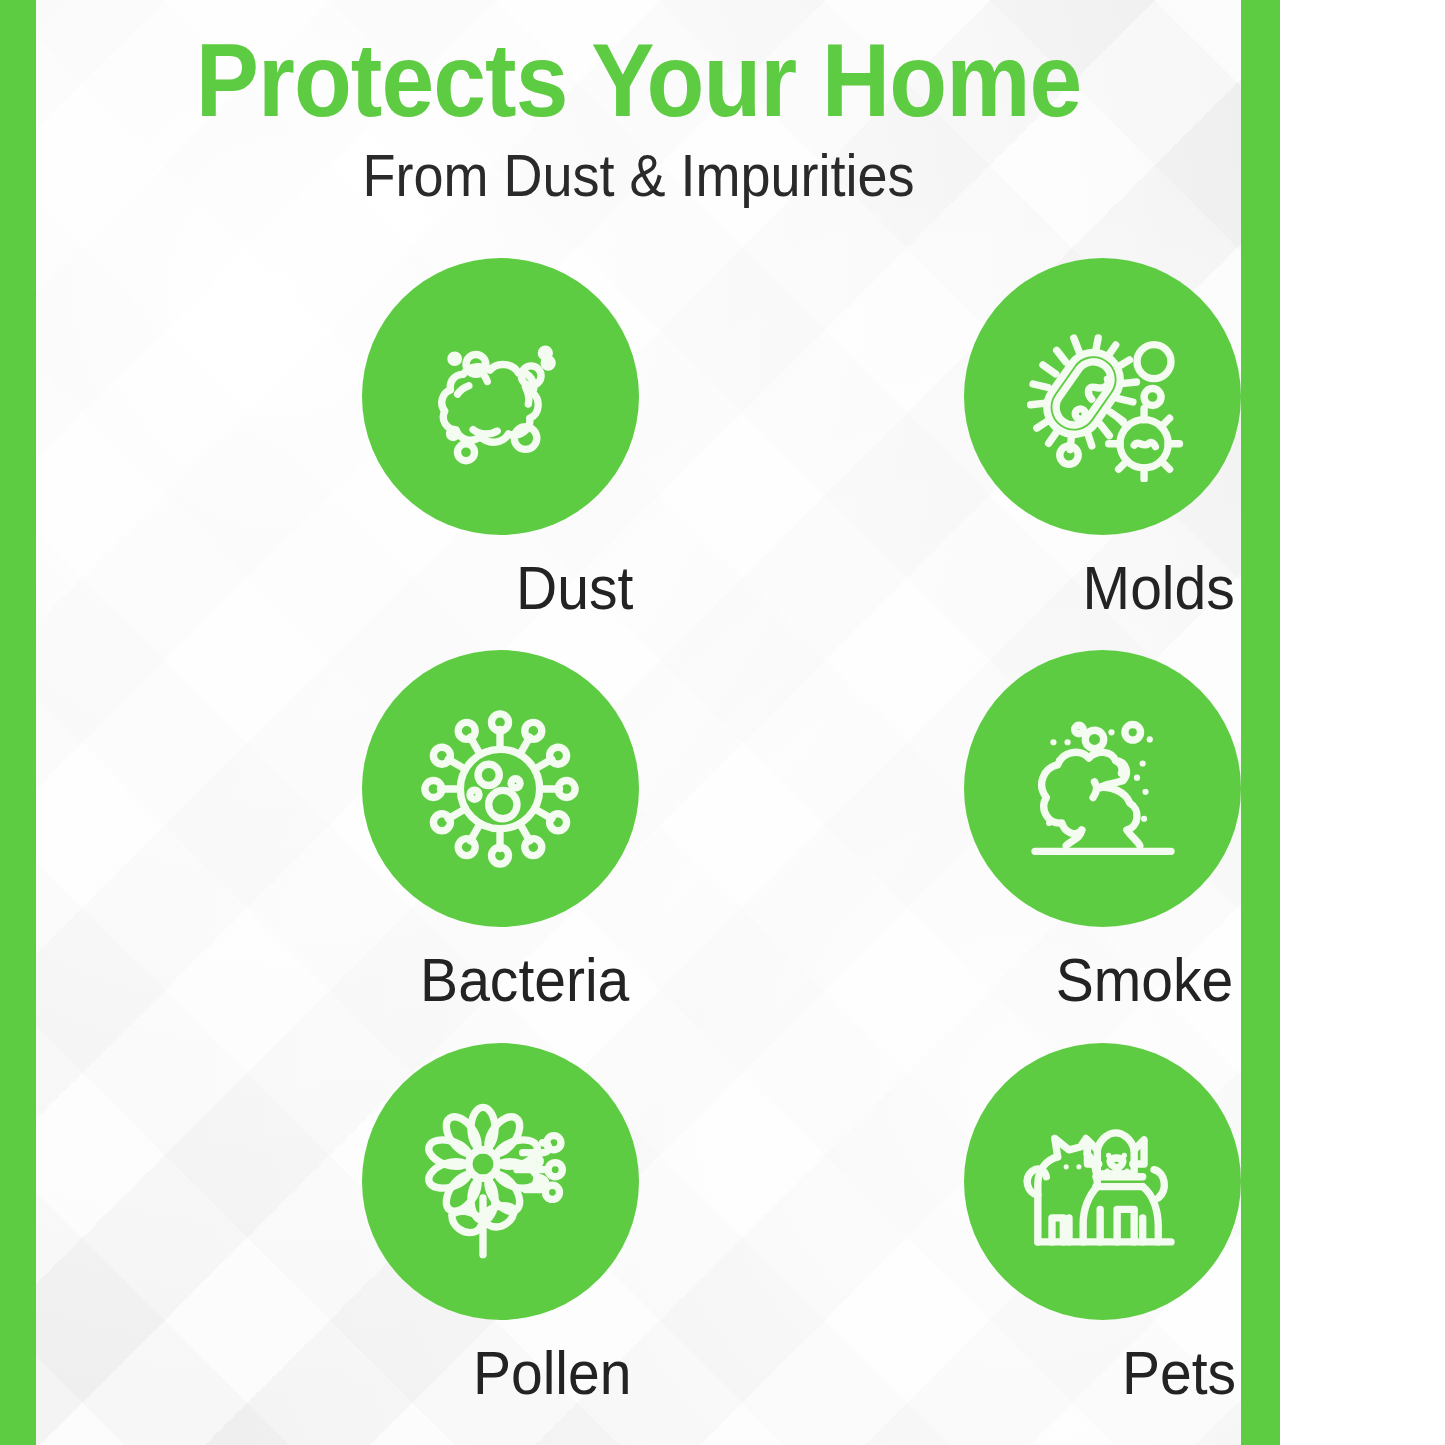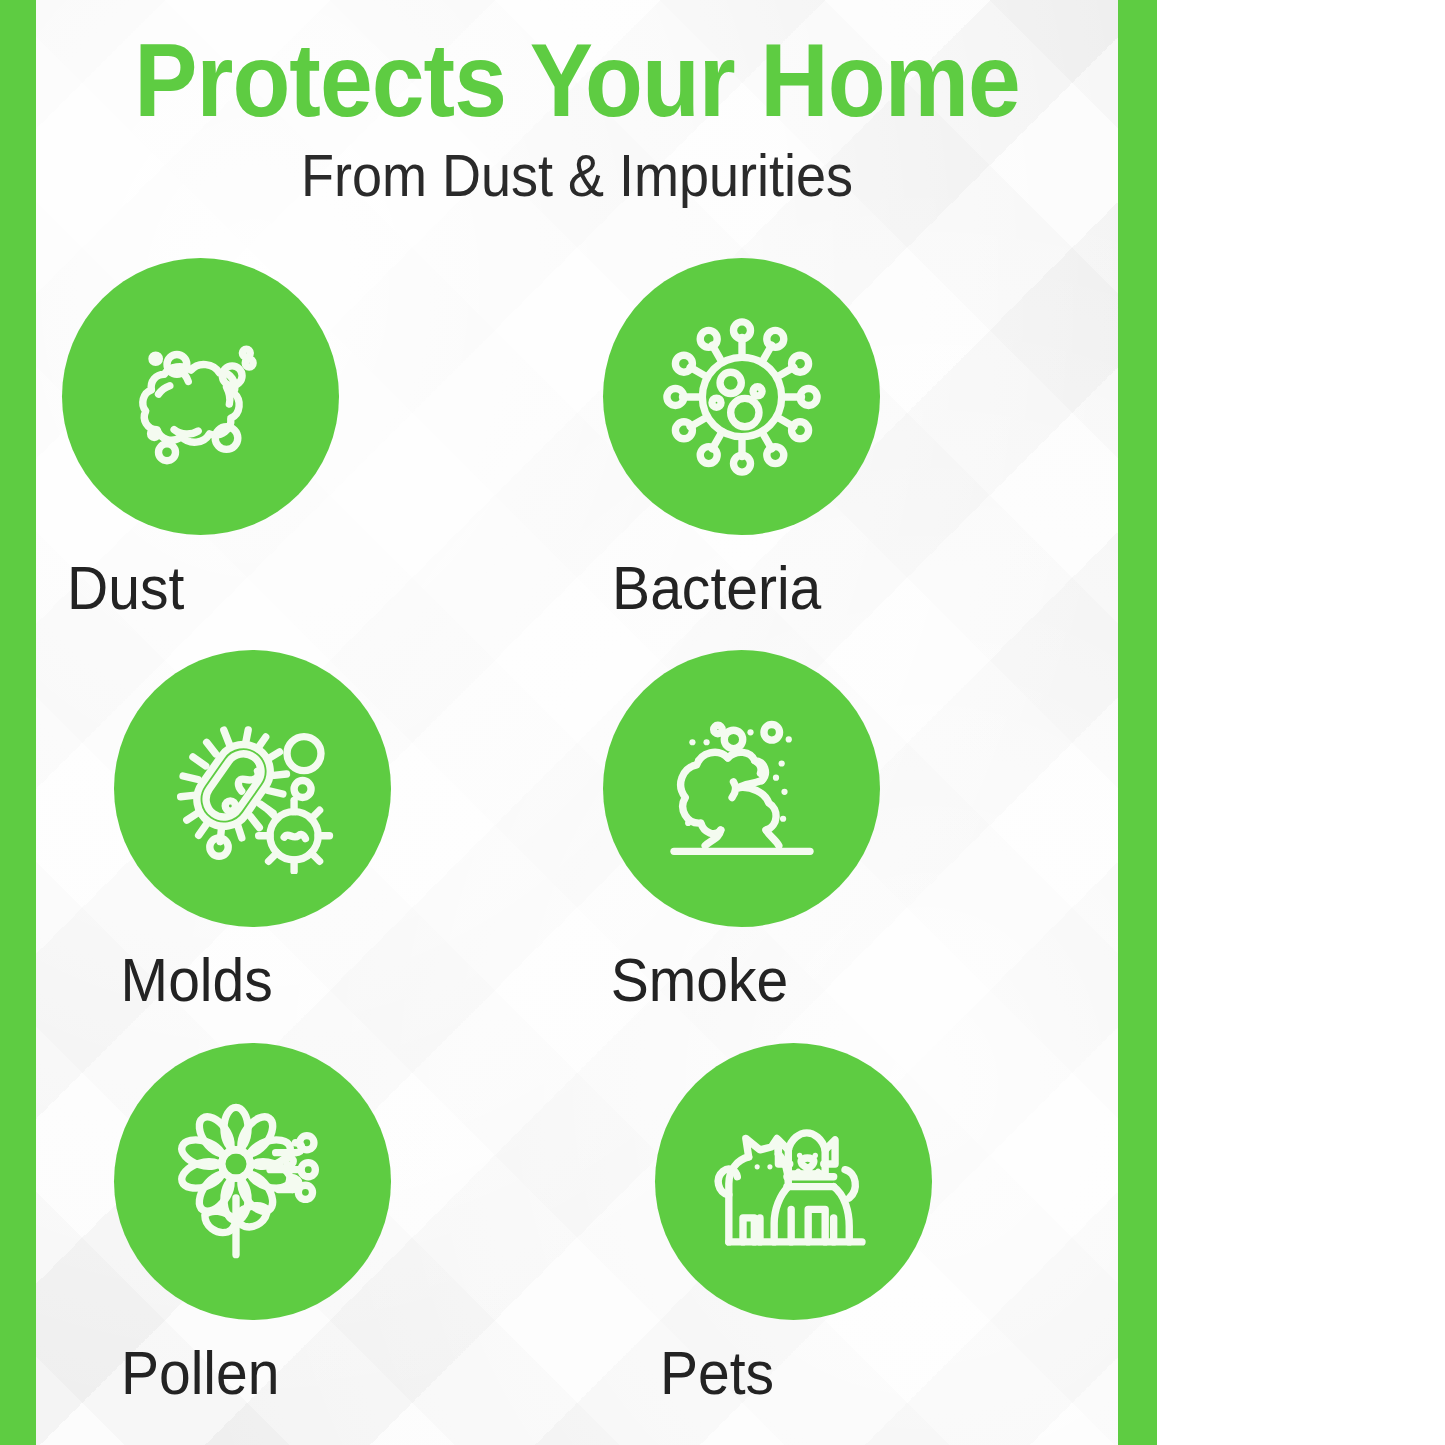--- a/index.html
+++ b/index.html
@@ -6,21 +6,21 @@
     margin: 0;
     padding: 0;
     background: #ffffff;
   }
   body {
     font-family: "Liberation Sans", sans-serif;
   }
 
   .poster {
     position: relative;
-    width: 1157px;
+    width: 1280px;
     height: 1445px;
     overflow: hidden;
     background: #fbfbfb;
   }
 
   
   .bg-pattern {
     position: absolute;
     inset: 0;
     background-color: #fcfcfc;
@@ -93,21 +93,21 @@
     display: grid;
     grid-template-columns: 1fr 1fr;
     grid-template-rows: 1fr 1fr 1fr;
     column-gap: 0px;
     row-gap: 0px;
   }
   .cell {
     position: relative;
     display: flex;
     flex-direction: column;
-    align-items: flex-start;
+    align-items: flex-end;
     justify-content: flex-start;
   }
   .cell.col-left  { padding-left: 26px; }
   .cell.col-right { padding-left: 78px; }
 
   .badge {
     width: 277px;
     height: 277px;
     border-radius: 50%;
     background: #5ECC42;
@@ -179,20 +179,72 @@
           <circle cx="82" cy="45" r="7"></circle>
           <circle cx="78" cy="89" r="8"></circle>
           <circle cx="36" cy="99" r="6"></circle>
           <circle cx="28" cy="33" r="2.6"></circle>
           <circle cx="27" cy="86" r="2.6"></circle>
           <circle cx="92" cy="29" r="2.8"></circle>
           <circle cx="94" cy="36" r="2.8"></circle>
         </svg>
       </div>
       <div class="item-label">Dust</div>
+    </div>
+
+    <div class="cell col-right">
+      <div class="badge">
+        <svg viewBox="0 0 120 120">
+
+          <g transform="rotate(35 48 55)">
+            <rect x="29" y="27" width="38" height="62" rx="19"></rect>
+            <rect x="35.5" y="33.5" width="25" height="49" rx="12.5"></rect>
+          </g>
+
+          <path d="M56 40 C61 43 57 48 52 50 C47 52 50 57 55 58" transform="rotate(35 48 55)"></path>
+          <circle cx="44" cy="72" r="3.6"></circle>
+
+          <g transform="rotate(35 48 55)">
+            <path d="M29 36 L20 30"></path>
+              <path d="M25 47 L15 44"></path>
+              <path d="M24 58 L13 58"></path>
+            <path d="M25 69 L15 73"></path>
+              <path d="M30 79 L22 86"></path>
+              <path d="M39 87 L35 97"></path>
+            <path d="M48 90 L48 101"></path>
+              <path d="M58 87 L63 96"></path>
+              <path d="M66 79 L74 85"></path>
+            <path d="M70 69 L80 72"></path>
+              <path d="M71 58 L82 58"></path>
+              <path d="M70 47 L80 43"></path>
+            <path d="M66 37 L74 30"></path>
+              <path d="M57 29 L61 20"></path>
+              <path d="M47 27 L47 17"></path>
+            <path d="M38 29 L34 20"></path>
+          </g>
+
+          <g>
+            <circle cx="89" cy="93" r="17"></circle>
+            <path d="M82 94 C85 90 88 96 92 93 C95 90 97 95 97 95"></path>
+            <path d="M89 76 L89 68"></path>
+              <path d="M101 81 L107 75"></path>
+              <path d="M106 93 L114 93"></path>
+            <path d="M101 105 L107 111"></path>
+              <path d="M89 110 L89 118"></path>
+              <path d="M77 105 L71 111"></path>
+            <path d="M72 93 L64 93"></path>
+              <path d="M77 81 L71 75"></path>
+          </g>
+
+          <circle cx="96" cy="35" r="12"></circle>
+          <circle cx="95" cy="60" r="6"></circle>
+          <circle cx="36" cy="101" r="6.5"></circle>
+        </svg>
+      </div>
+      <div class="item-label">Molds</div>
     </div>
 
     <div class="cell col-left">
       <div class="badge">
         <svg viewBox="0 0 120 120">
 
           <circle cx="60" cy="60" r="28"></circle>
 
           <g>
             <path d="M60 32 L60 18"></path>
@@ -223,72 +275,20 @@
 
           <circle cx="52" cy="50" r="7.5"></circle>
           <circle cx="62" cy="71" r="10"></circle>
           <circle cx="71" cy="56" r="3.2"></circle>
           <circle cx="42" cy="64" r="3.2"></circle>
         </svg>
       </div>
       <div class="item-label">Bacteria</div>
     </div>
 
-    <div class="cell col-right">
-      <div class="badge">
-        <svg viewBox="0 0 120 120">
-
-          <g transform="rotate(35 48 55)">
-            <rect x="29" y="27" width="38" height="62" rx="19"></rect>
-            <rect x="35.5" y="33.5" width="25" height="49" rx="12.5"></rect>
-          </g>
-
-          <path d="M56 40 C61 43 57 48 52 50 C47 52 50 57 55 58" transform="rotate(35 48 55)"></path>
-          <circle cx="44" cy="72" r="3.6"></circle>
-
-          <g transform="rotate(35 48 55)">
-            <path d="M29 36 L20 30"></path>
-              <path d="M25 47 L15 44"></path>
-              <path d="M24 58 L13 58"></path>
-            <path d="M25 69 L15 73"></path>
-              <path d="M30 79 L22 86"></path>
-              <path d="M39 87 L35 97"></path>
-            <path d="M48 90 L48 101"></path>
-              <path d="M58 87 L63 96"></path>
-              <path d="M66 79 L74 85"></path>
-            <path d="M70 69 L80 72"></path>
-              <path d="M71 58 L82 58"></path>
-              <path d="M70 47 L80 43"></path>
-            <path d="M66 37 L74 30"></path>
-              <path d="M57 29 L61 20"></path>
-              <path d="M47 27 L47 17"></path>
-            <path d="M38 29 L34 20"></path>
-          </g>
-
-          <g>
-            <circle cx="89" cy="93" r="17"></circle>
-            <path d="M82 94 C85 90 88 96 92 93 C95 90 97 95 97 95"></path>
-            <path d="M89 76 L89 68"></path>
-              <path d="M101 81 L107 75"></path>
-              <path d="M106 93 L114 93"></path>
-            <path d="M101 105 L107 111"></path>
-              <path d="M89 110 L89 118"></path>
-              <path d="M77 105 L71 111"></path>
-            <path d="M72 93 L64 93"></path>
-              <path d="M77 81 L71 75"></path>
-          </g>
-
-          <circle cx="96" cy="35" r="12"></circle>
-          <circle cx="95" cy="60" r="6"></circle>
-          <circle cx="36" cy="101" r="6.5"></circle>
-        </svg>
-      </div>
-      <div class="item-label">Molds</div>
-    </div>
-
     <div class="cell col-left">
       <div class="badge">
         <svg viewBox="0 0 120 120">
 
           <path d="M12 104 L108 104" stroke-width="6"></path>
 
           <path d="M50 38 C43 31 31 34 28 43 C18 45 13 57 20 66 C15 74 21 85 31 84
                    C33 91 41 94 45 89"></path>
 
           <path d="M45 89 C44 95 38 96 34 100"></path>

